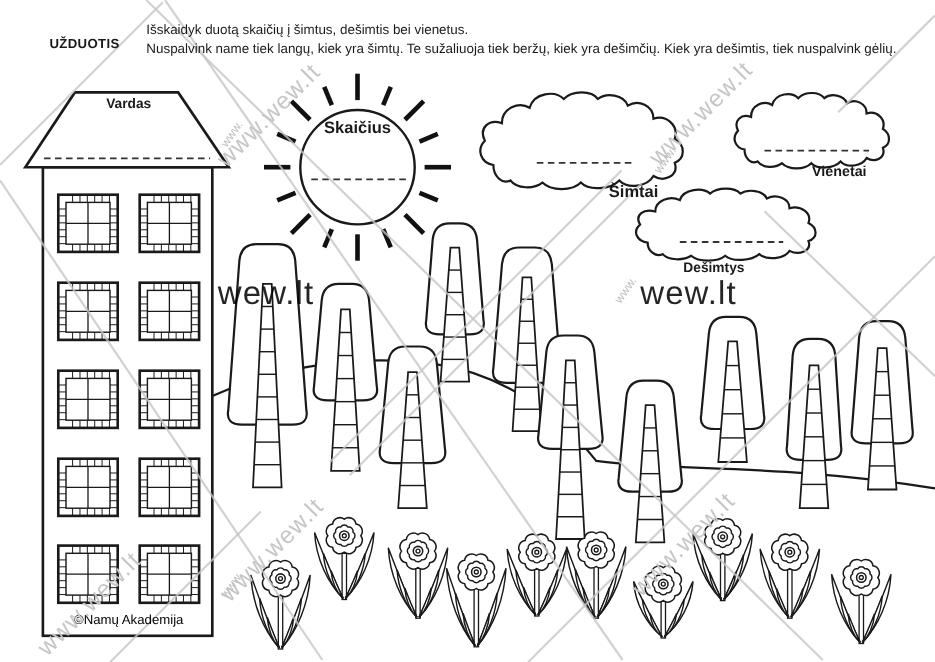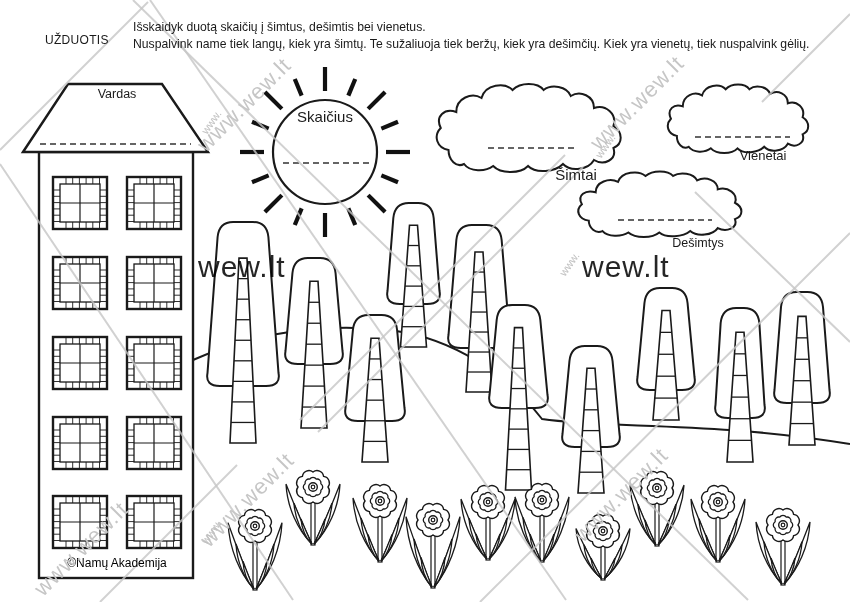--- a/index.html
+++ b/index.html
@@ -1,28 +1,28 @@
 <!DOCTYPE html>
 <html><head>
 <meta charset="utf-8">
 <style>
   html,body{margin:0;padding:0;background:#fff;}
   #page{position:relative;width:850px;height:602px;background:#fff;overflow:hidden;
         font-family:"Liberation Sans",sans-serif;color:#1a1a1a;}
   svg{position:absolute;left:0;top:0;}
   .lbl{position:absolute;white-space:nowrap;}
-  .b{font-weight:400;}
+  .b{font-weight:700;}
   .ctr{text-align:center;}
   #task{left:45px;top:33px;font-size:12px;letter-spacing:.3px;}
   #instr{left:133px;top:19px;font-size:12.2px;line-height:17px;}
   #vardas{left:79px;top:87px;width:76px;font-size:12.5px;}
   #skaicius{left:275px;top:108px;width:100px;font-size:15px;}
   #lab-simtai{left:540px;top:166px;width:72px;font-size:15px;}
   #lab-vienetai{left:725px;top:148px;width:76px;font-size:13px;}
-  #lab-desimtys{left:660px;top:236px;width:76px;font-size:12.5px;}
+  #lab-desimtys{left:611px;top:236px;width:76px;font-size:12.5px;}
   #copyright{left:57px;top:556px;width:120px;font-size:12px;color:#000000;}
   .wm-pink{position:absolute;font-size:30px;color:#000000;opacity:.85;letter-spacing:1px;z-index:40;}
   .wm-gray{position:absolute;font-size:22px;color:#c6c6c6;transform:rotate(-45deg);
            transform-origin:center;z-index:40;letter-spacing:1px;}
   .wm-sq{position:absolute;font-size:11px;color:#c0c0c0;transform:rotate(-55deg);z-index:40;}
   #scene{z-index:10;} #wmlines{z-index:20;}
   .txt{z-index:30;}
 </style>
 </head>
 <body>
@@ -604,21 +604,21 @@
       <line x1="300" y1="420" x2="565" y2="155" stroke="#c6c6c6" stroke-width="2" opacity="0.8"></line>
       <line x1="318" y1="432" x2="583" y2="167" stroke="#c6c6c6" stroke-width="2" opacity="0.8"></line>
       <line x1="480" y1="602" x2="850" y2="233" stroke="#c6c6c6" stroke-width="2" opacity="0.8"></line>
       <line x1="695" y1="192" x2="850" y2="342" stroke="#c6c6c6" stroke-width="2" opacity="0.8"></line>
       <line x1="762" y1="102" x2="850" y2="14" stroke="#c6c6c6" stroke-width="2" opacity="0.8"></line>
     </svg>
 
   <div class="lbl b txt" id="task">UŽDUOTIS</div>
   <div class="lbl txt" id="instr">
     <div>Išskaidyk duotą skaičių į šimtus, dešimtis bei vienetus.</div>
-    <div>Nuspalvink name tiek langų, kiek yra šimtų. Te sužaliuoja tiek beržų, kiek yra dešimčių. Kiek yra vienetų, tiek nuspalvink gėlių.</div>
+    <div>Nuspalvink name tiek langų, kiek yra šimtų. Te sužaliuoja tiek beržų, kiek yra dešimčių. Kiek yra dešimtis, tiek nuspalvink gėlių.</div>
   </div>
 
   <div class="lbl b ctr txt" id="vardas">Vardas</div>
   <div class="lbl b ctr txt" id="skaicius">Skaičius</div>
   <div class="lbl b ctr txt" id="lab-simtai">Šimtai</div>
   <div class="lbl b ctr txt" id="lab-vienetai">Vienetai</div>
   <div class="lbl b ctr txt" id="lab-desimtys">Dešimtys</div>
   <div class="lbl ctr txt" id="copyright">©Namų Akademija</div>
 
   <div class="wm-pink" style="left:198px;top:250px;">wew.lt</div>

